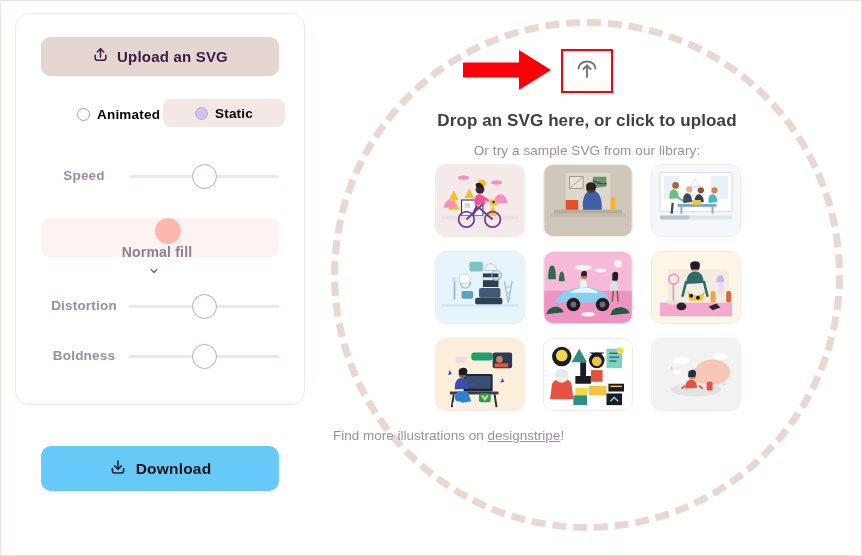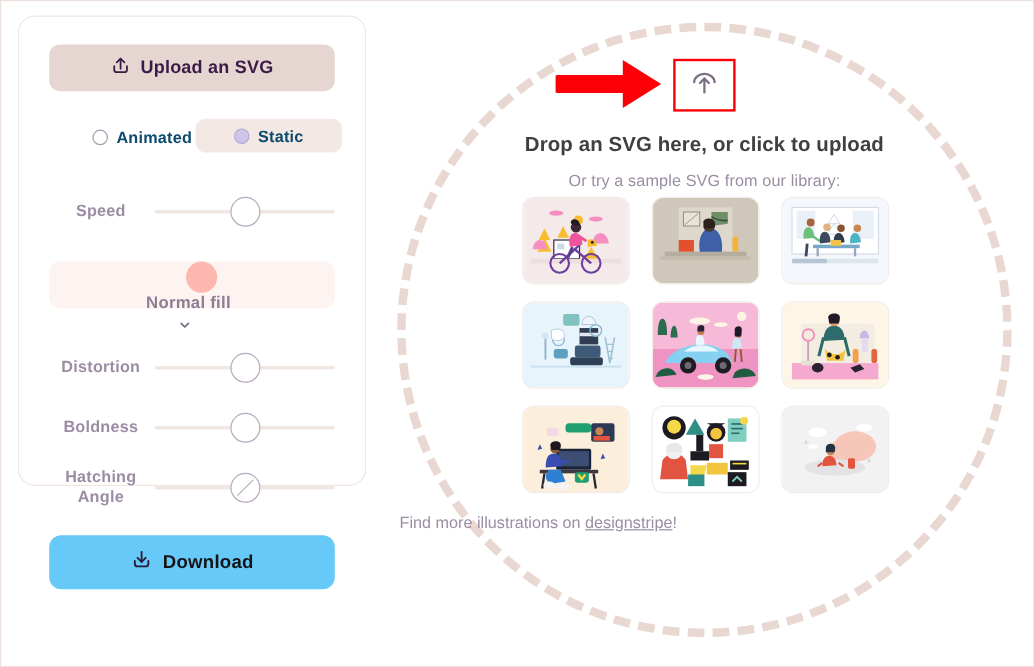--- a/index.html
+++ b/index.html
@@ -62,21 +62,21 @@
     justify-content: center;
   }
   .radio {
     width: 13px; height: 13px; border-radius: 50%;
     border: 1.4px solid #a99bb0;
     background: #ffffff;
     flex: 0 0 auto;
   }
   .radio.on { background: #cdc5ea; border-color: #b3a9d6; }
   .mode-opt .t {
-    font-size: 13.5px; font-weight: bold; color: #0c4a6e;
+    font-size: 13.5px; font-weight: bold; color: #000000;
     letter-spacing: .2px;
   }
 
   
   .slider-row { position: absolute; left: 25px; width: 238px; height: 34px; }
   .slider-row .s-label {
     position: absolute; left: 0; top: 50%; transform: translateY(-50%);
     width: 86px; text-align: center;
     font-size: 13.5px; font-weight: bold; color: #9b8da4;
     line-height: 1.18; letter-spacing: .2px;
@@ -262,31 +262,20 @@
       </div>
     </div>
 
     <div class="slider-row" id="row-boldness">
       <span class="s-label">Boldness</span>
       <div class="track">
         <span class="knob" style="left:50%;"></span>
       </div>
     </div>
 
-    <div class="slider-row" id="row-hatching">
-      <span class="s-label">
-        <span>Hatching</span><br>
-        <span>Angle</span>
-      </span>
-      <div class="track">
-        <span class="knob" style="left:50%;">
-          <span class="diag"></span>
-        </span>
-      </div>
-    </div>
 
     <div class="download-btn">
       <span>
         <svg width="18" height="18" viewBox="0 0 24 24" fill="none" stroke="#2b1b3d" stroke-width="2.1" stroke-linecap="round" stroke-linejoin="round">
           <path d="M12 4v11"></path>
           <path d="M7.5 10.5L12 15l4.5-4.5"></path>
           <path d="M4.5 14v3a3 3 0 0 0 3 3h9a3 3 0 0 0 3-3v-3"></path>
         </svg>
       </span>
       <span class="lbl">Download</span>

